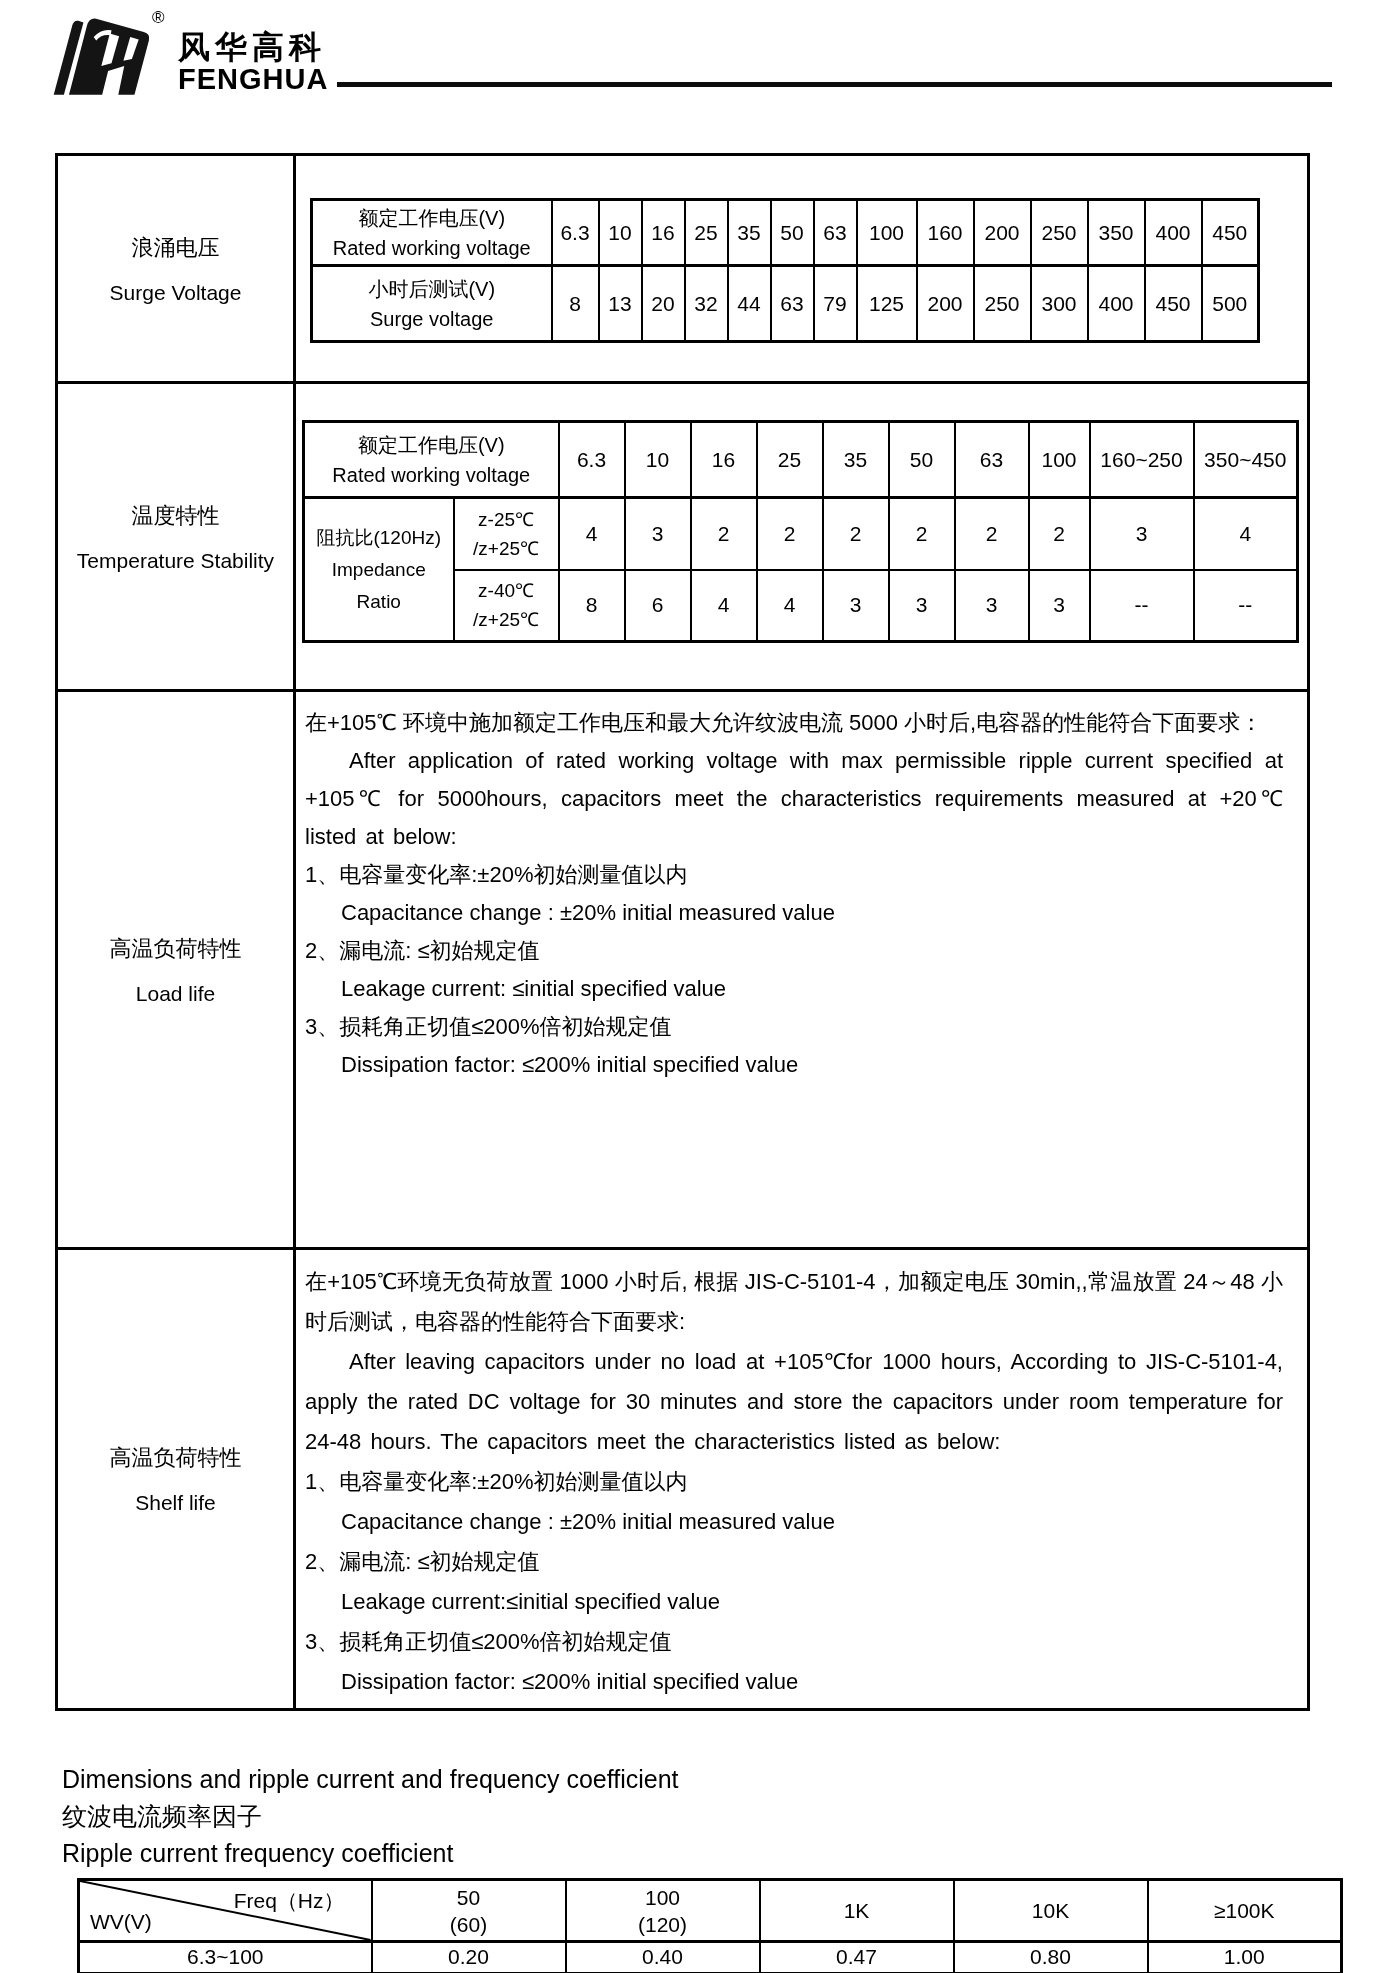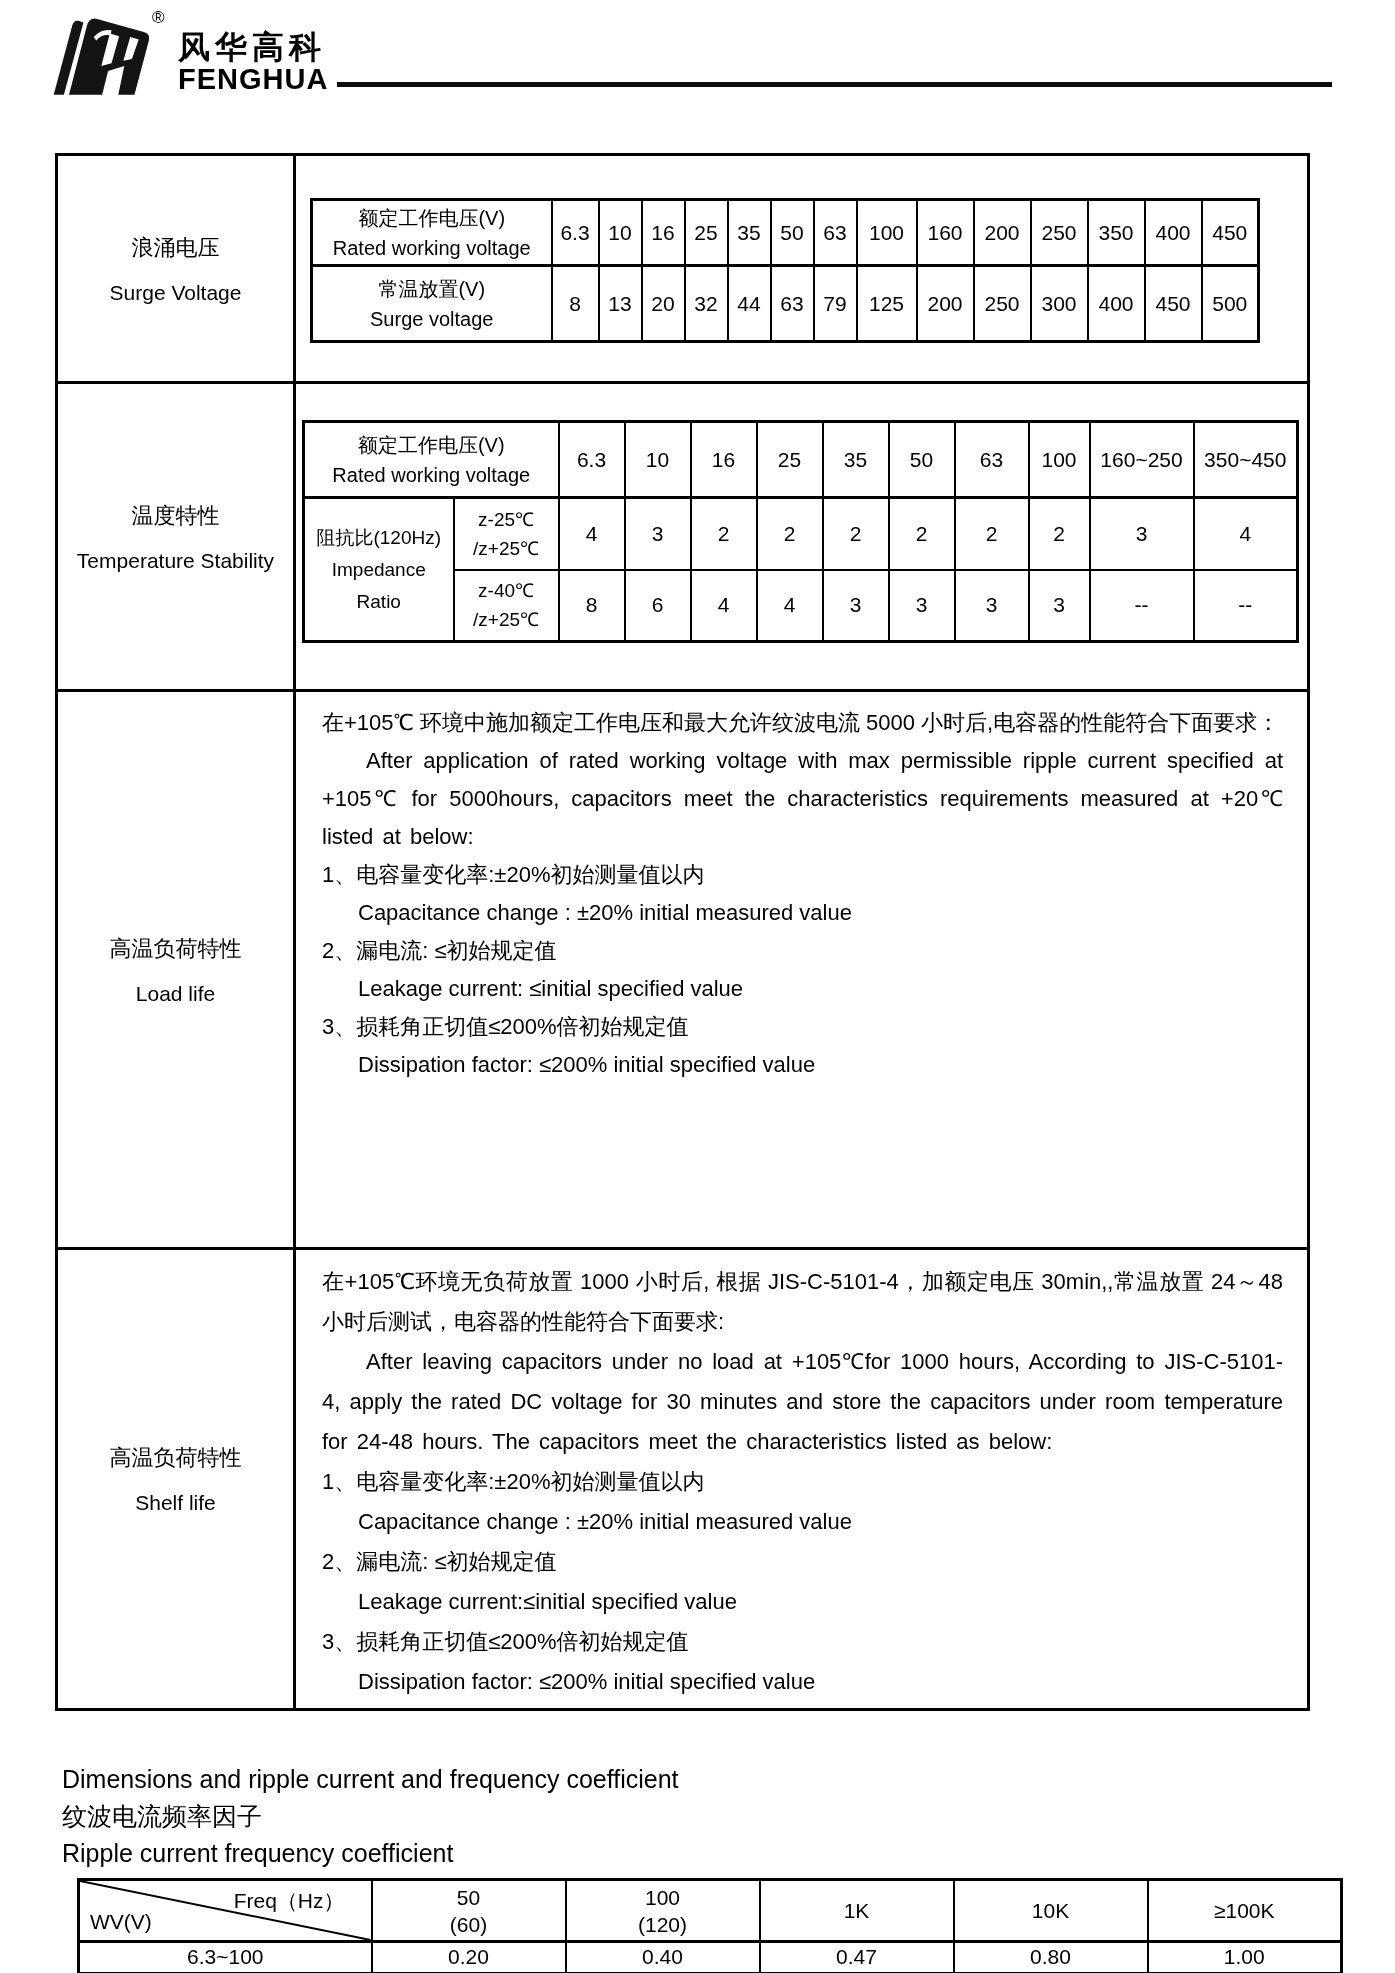--- a/index.html
+++ b/index.html
@@ -42,21 +42,21 @@
   .surge-inner tr.hdr td { height: 66px; }
   .surge-inner tr.dat td { height: 76px; }
 
   .temp-inner { width: 994px; margin: 36px 0 0 6px; }
   .temp-inner tr.hdr td { height: 76px; }
   .temp-inner tr.dat td { height: 72px; }
   .temp-inner .cond { font-size: 19px; line-height: 29px; }
   .temp-inner .implbl { font-size: 19px; line-height: 32px; }
 
   
-  .lifetext { padding: 12px 24px 6px 26px; font-size: 22px; }
+  .lifetext { padding: 12px 24px 6px 9px; font-size: 22px; }
   .lifetext .para-cn { text-align: justify; }
   .lifetext .para-en { text-align: justify; text-indent: 44px; word-spacing: 3px; }
   .lifetext .item-en { padding-left: 36px; }
   .load-life .ln { line-height: 38px; }
   .shelf-life .ln { line-height: 40px; }
 
   
   .ripple-head { margin: 50px 0 0 40px; }
   .ripple-head .h1 { font-size: 28px; line-height: 38px; }
   .ripple-head .h2, .ripple-head .h3, .ripple-head .h4 { margin-left: 22px; font-size: 25px; line-height: 37px; }
@@ -139,21 +139,21 @@
             <td>100</td>
             <td>160</td>
             <td>200</td>
             <td>250</td>
             <td>350</td>
             <td>400</td>
             <td>450</td>
           </tr>
           <tr class="dat">
             <td class="lbl2">
-              <div>常温放置(V)</div>
+              <div>小时后测试(V)</div>
               <div>Surge voltage</div>
             </td>
             <td>8</td>
             <td>13</td>
             <td>20</td>
             <td>32</td>
             <td>44</td>
             <td>63</td>
             <td>79</td>
             <td>125</td>

